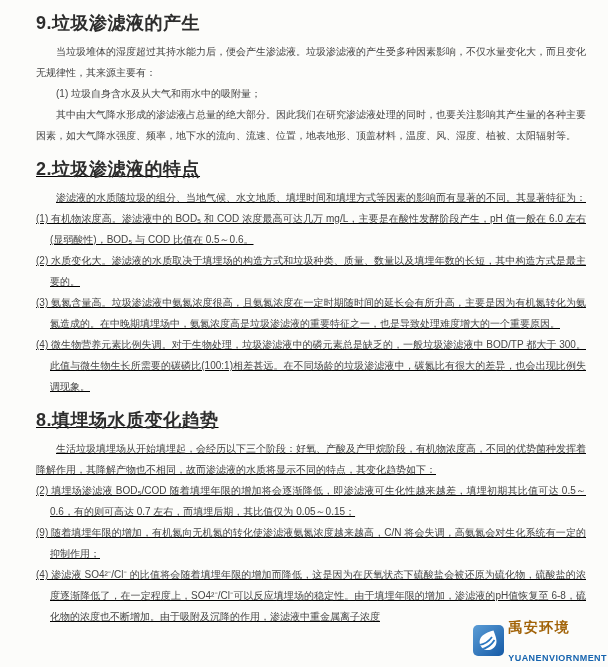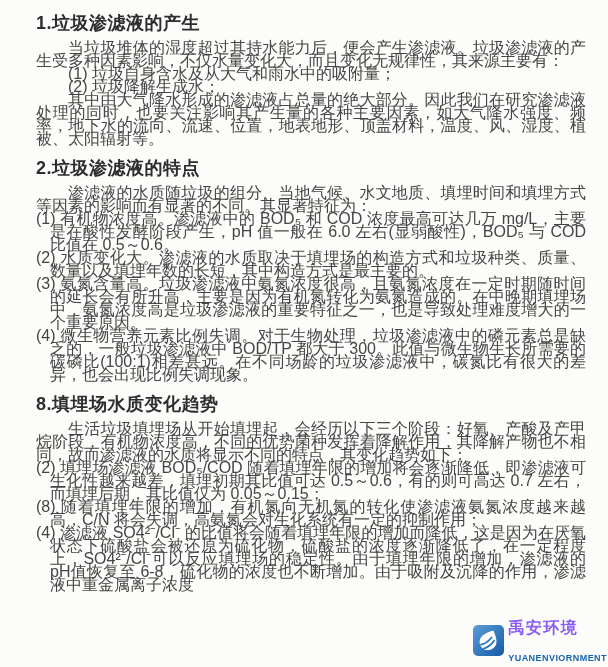--- a/index.html
+++ b/index.html
@@ -18,24 +18,24 @@
   }
   .section-heading {
     font-size: 18px;
     line-height: 22px;
     font-weight: bold;
     color: #2d2d2d;
     margin: 0 0 7px 0;
     letter-spacing: 0.5px;
   }
   .section { margin: 0; }
-  .section + .section { margin-top: 12px; }
+  .section + .section { margin-top: 12px; text-decoration: underline; }
   .para {
-    font-size: 16px;
-    line-height: 13px;
+    font-size: 10px;
+    line-height: 21px;
     color: #454545;
     text-align: justify;
     margin: 0;
   }
   .indent { text-indent: 2em; }
   .hang {
     padding-left: 14px;
     text-indent: -14px;
   }
   .watermark {
@@ -43,64 +43,63 @@
     right: 0; bottom: 2px;
     display: flex;
     align-items: center;
     gap: 4px;
     background: #fcfcfa;
     padding: 2px 1px 2px 7px;
   }
   .wm-icon { display: block; width: 31px; height: 31px; }
   .wm-text { display: flex; flex-direction: column; }
   .wm-cn {
-    font-size: 16px;
+    font-size: 14px;
     font-weight: bold;
-    color: #8b5cf6;
+    color: #a16207;
     line-height: 21px;
     letter-spacing: 1.5px;
     white-space: nowrap;
   }
   .wm-en {
     font-size: 9px;
     font-weight: bold;
     color: #1563ae;
     letter-spacing: 0.45px;
     line-height: 10px;
     margin-top: 15px;
     white-space: nowrap;
   }
 </style>
 </head>
 <body>
 
 <div class="page">
 
   <div class="section">
-    <h2 class="section-heading">1.垃圾渗滤液的产生</h2>
+    <h2 class="section-heading">9.垃圾渗滤液的产生</h2>
     <p class="para indent">当垃圾堆体的湿度超过其持水能力后，便会产生渗滤液。垃圾渗滤液的产生受多种因素影响，不仅水量变化大，而且变化无规律性，其来源主要有：</p>
     <p class="para indent">(1) 垃圾自身含水及从大气和雨水中的吸附量；</p>
-    <p class="para indent">(2) 垃圾降解生成水；</p>
     <p class="para indent">其中由大气降水形成的渗滤液占总量的绝大部分。因此我们在研究渗滤液处理的同时，也要关注影响其产生量的各种主要因素，如大气降水强度、频率，地下水的流向、流速、位置，地表地形、顶盖材料，温度、风、湿度、植被、太阳辐射等。</p>
   </div>
 
   <div class="section">
     <h2 class="section-heading">2.垃圾渗滤液的特点</h2>
     <p class="para indent">渗滤液的水质随垃圾的组分、当地气候、水文地质、填埋时间和填埋方式等因素的影响而有显著的不同。其显著特征为：</p>
     <p class="para hang">(1) 有机物浓度高。渗滤液中的 BOD₅ 和 COD 浓度最高可达几万 mg/L，主要是在酸性发酵阶段产生，pH 值一般在 6.0 左右(显弱酸性)，BOD₅ 与 COD 比值在 0.5～0.6。</p>
     <p class="para hang">(2) 水质变化大。渗滤液的水质取决于填埋场的构造方式和垃圾种类、质量、数量以及填埋年数的长短，其中构造方式是最主要的。</p>
     <p class="para hang">(3) 氨氮含量高。垃圾渗滤液中氨氮浓度很高，且氨氮浓度在一定时期随时间的延长会有所升高，主要是因为有机氮转化为氨氮造成的。在中晚期填埋场中，氨氮浓度高是垃圾渗滤液的重要特征之一，也是导致处理难度增大的一个重要原因。</p>
     <p class="para hang">(4) 微生物营养元素比例失调。对于生物处理，垃圾渗滤液中的磷元素总是缺乏的，一般垃圾渗滤液中 BOD/TP 都大于 300。此值与微生物生长所需要的碳磷比(100:1)相差甚远。在不同场龄的垃圾渗滤液中，碳氮比有很大的差异，也会出现比例失调现象。</p>
   </div>
 
   <div class="section">
     <h2 class="section-heading">8.填埋场水质变化趋势</h2>
     <p class="para indent">生活垃圾填埋场从开始填埋起，会经历以下三个阶段：好氧、产酸及产甲烷阶段，有机物浓度高，不同的优势菌种发挥着降解作用，其降解产物也不相同，故而渗滤液的水质将显示不同的特点，其变化趋势如下：</p>
     <p class="para hang">(2) 填埋场渗滤液 BOD₅/COD 随着填埋年限的增加将会逐渐降低，即渗滤液可生化性越来越差，填埋初期其比值可达 0.5～0.6，有的则可高达 0.7 左右，而填埋后期，其比值仅为 0.05～0.15；</p>
-    <p class="para hang">(8) 随着填埋年限的增加，有机氮向无机氮的转化使渗滤液氨氮浓度越来越高，C/N 将会失调，高氨氮会对生化系统有一定的抑制作用；</p>
+    <p class="para hang">(9) 随着填埋年限的增加，有机氮向无机氮的转化使渗滤液氨氮浓度越来越高，C/N 将会失调，高氨氮会对生化系统有一定的抑制作用；</p>
     <p class="para hang">(4) 渗滤液 SO4²⁻/Cl⁻ 的比值将会随着填埋年限的增加而降低，这是因为在厌氧状态下硫酸盐会被还原为硫化物，硫酸盐的浓度逐渐降低了，在一定程度上，SO4²⁻/Cl⁻可以反应填埋场的稳定性。由于填埋年限的增加，渗滤液的pH值恢复至 6-8，硫化物的浓度也不断增加。由于吸附及沉降的作用，渗滤液中重金属离子浓度</p>
   </div>
 
   <div class="watermark">
     <span class="wm-icon">
       <svg width="31" height="31" viewBox="0 0 31 31" xmlns="http://www.w3.org/2000/svg">
         <defs>
           <linearGradient id="wmg" x1="0" y1="0" x2="1" y2="1">
             <stop offset="0" stop-color="#5b9dd6"></stop>
             <stop offset="1" stop-color="#155aa6"></stop>

